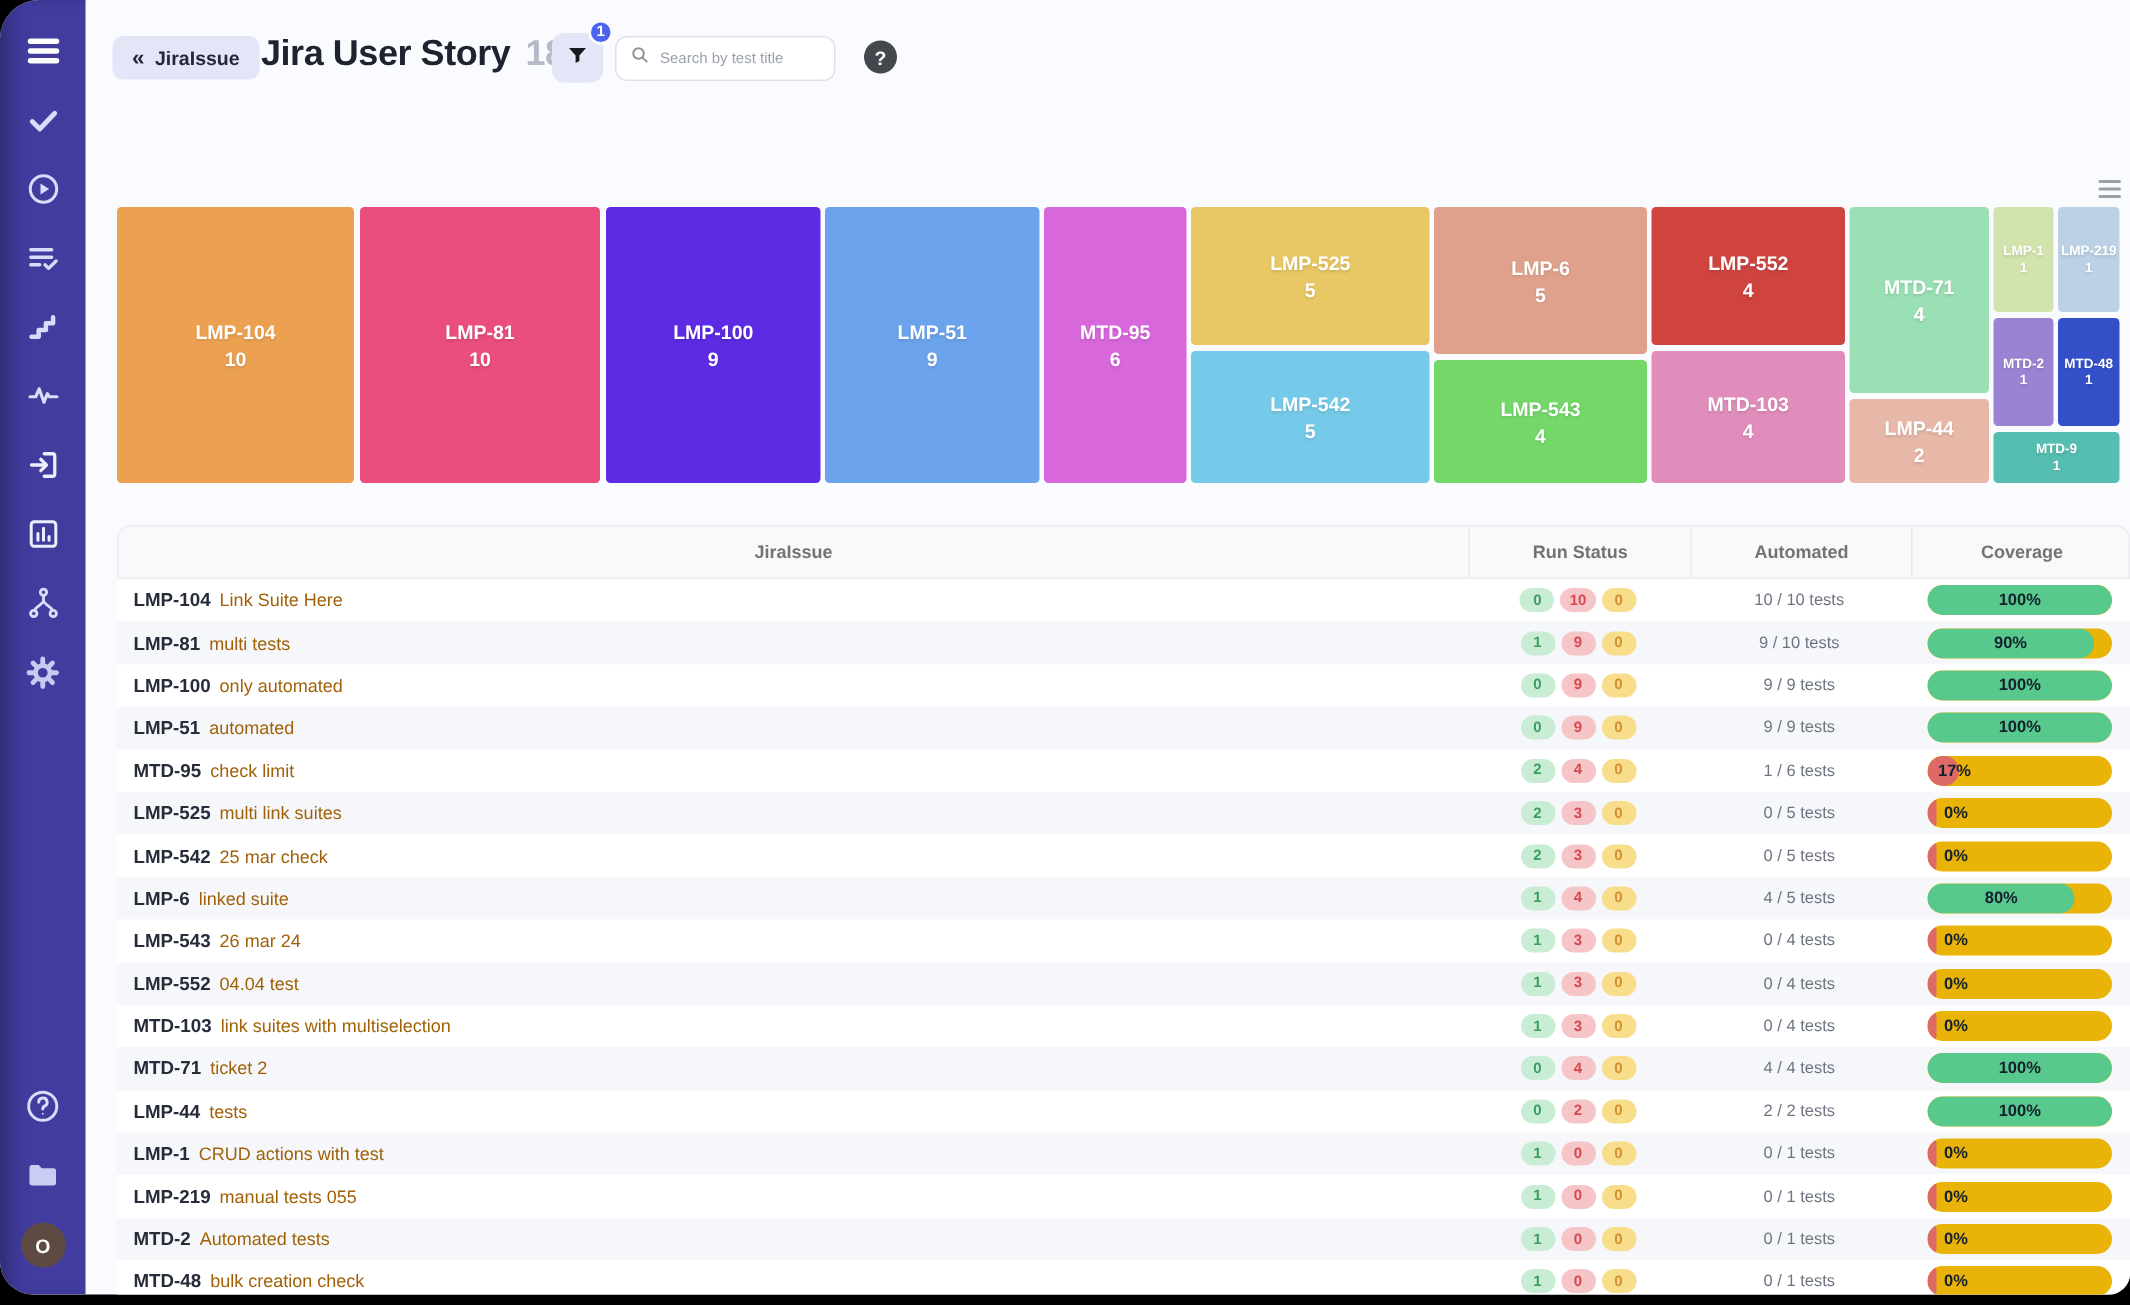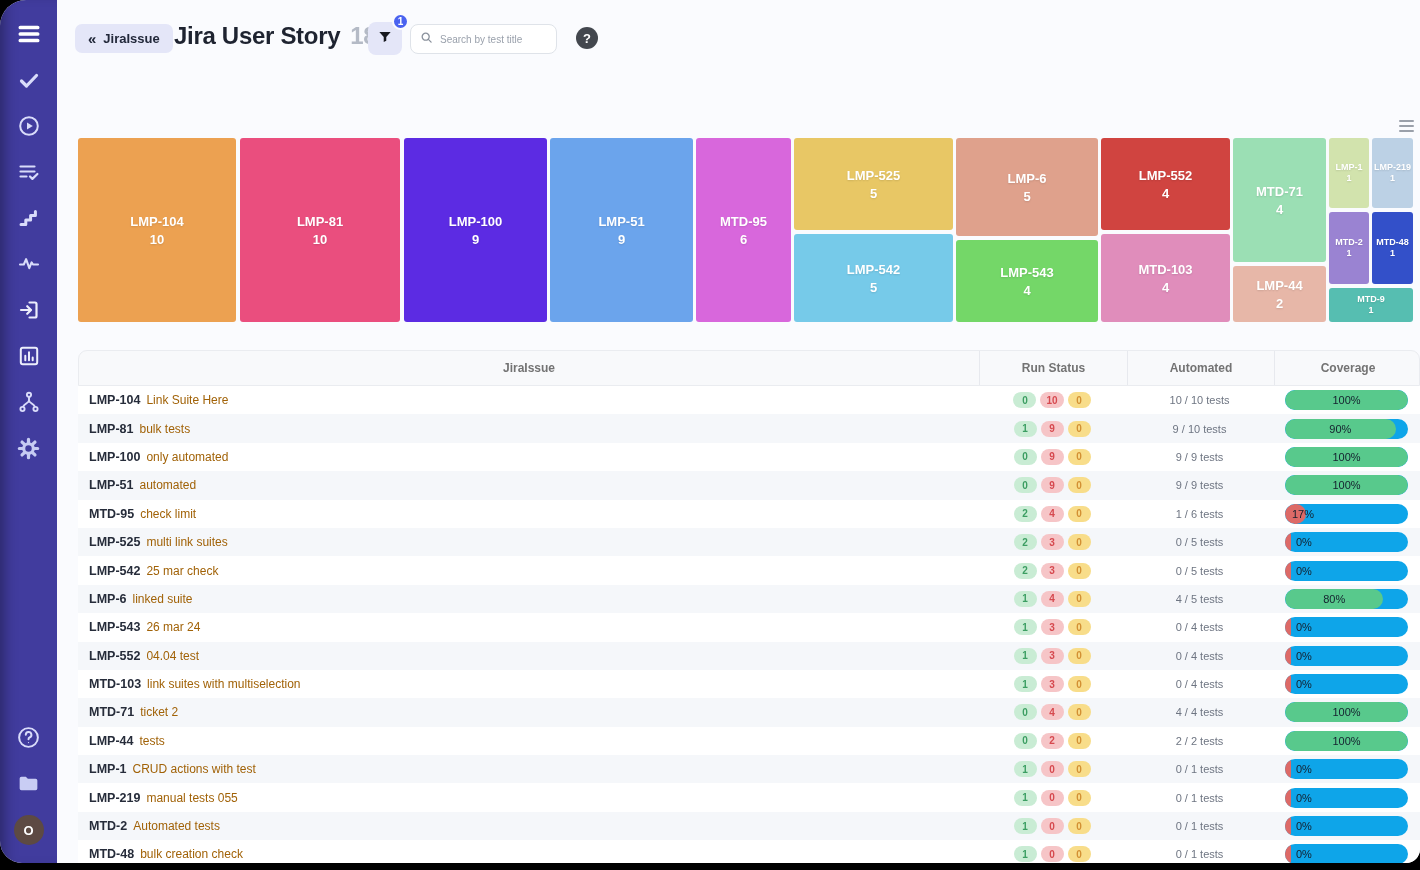--- a/index.html
+++ b/index.html
@@ -72,22 +72,22 @@
   .issue-id { font-size:12.5px; font-weight:bold; color:#262c3a; }
   .issue-title { font-size:12px; color:#a16207; }
   .c-status { display:flex; align-items:center; justify-content:center; gap:4px; }
   .badge { min-width:23px; height:16px; border-radius:9px; padding:0 6px; font-size:10px;
     font-weight:bold; display:inline-flex; align-items:center; justify-content:center; }
   .badge.green  { background:#c9ecd4; color:#3c9e62; }
   .badge.red    { background:#f6c5c7; color:#d6494f; }
   .badge.yellow { background:#f8dd8a; color:#d39033; }
   .c-auto { display:flex; align-items:center; justify-content:center; font-size:11px; color:#6e7582; }
   .c-cov { display:flex; align-items:center; justify-content:center; }
-  .cov { position:relative; width:123px; height:20px; border-radius:10px; background:#0ea5e9;
-    overflow:hidden; font-size:11px; font-weight:normal; color:#14202e; }
+  .cov { position:relative; width:123px; height:20px; border-radius:10px; background:#eab308;
+    overflow:hidden; font-size:11px; font-weight:bold; color:#14202e; }
   .cov .fill { position:absolute; left:0; top:0; bottom:0; border-radius:10px;
     display:flex; align-items:center; justify-content:center; }
   .cov .fill.green { background:#58c98c; }
   .cov .fill.red   { background:#dd6a67; }
   .cov .lbl-left { position:absolute; top:0; bottom:0; display:flex; align-items:center; }
 </style>
 </head>
 <body>
 
 <div class="window">
@@ -306,21 +306,21 @@
             <div class="c-auto">10 / 10 tests</div>
             <div class="c-cov">
               <div class="cov">
                 <div class="fill green" style="width: 100%;">100%</div>
               </div>
             </div>
           </div>
           <div class="trow alt">
             <div class="c-issue">
               <span class="issue-id">LMP-81</span>
-              <span class="issue-title">bulk tests</span>
+              <span class="issue-title">multi tests</span>
             </div>
             <div class="c-status">
               <span class="badge green">1</span>
               <span class="badge red">9</span>
               <span class="badge yellow">0</span>
             </div>
             <div class="c-auto">9 / 10 tests</div>
             <div class="c-cov">
               <div class="cov">
                 <div class="fill green" style="width: 90%;">90%</div>

